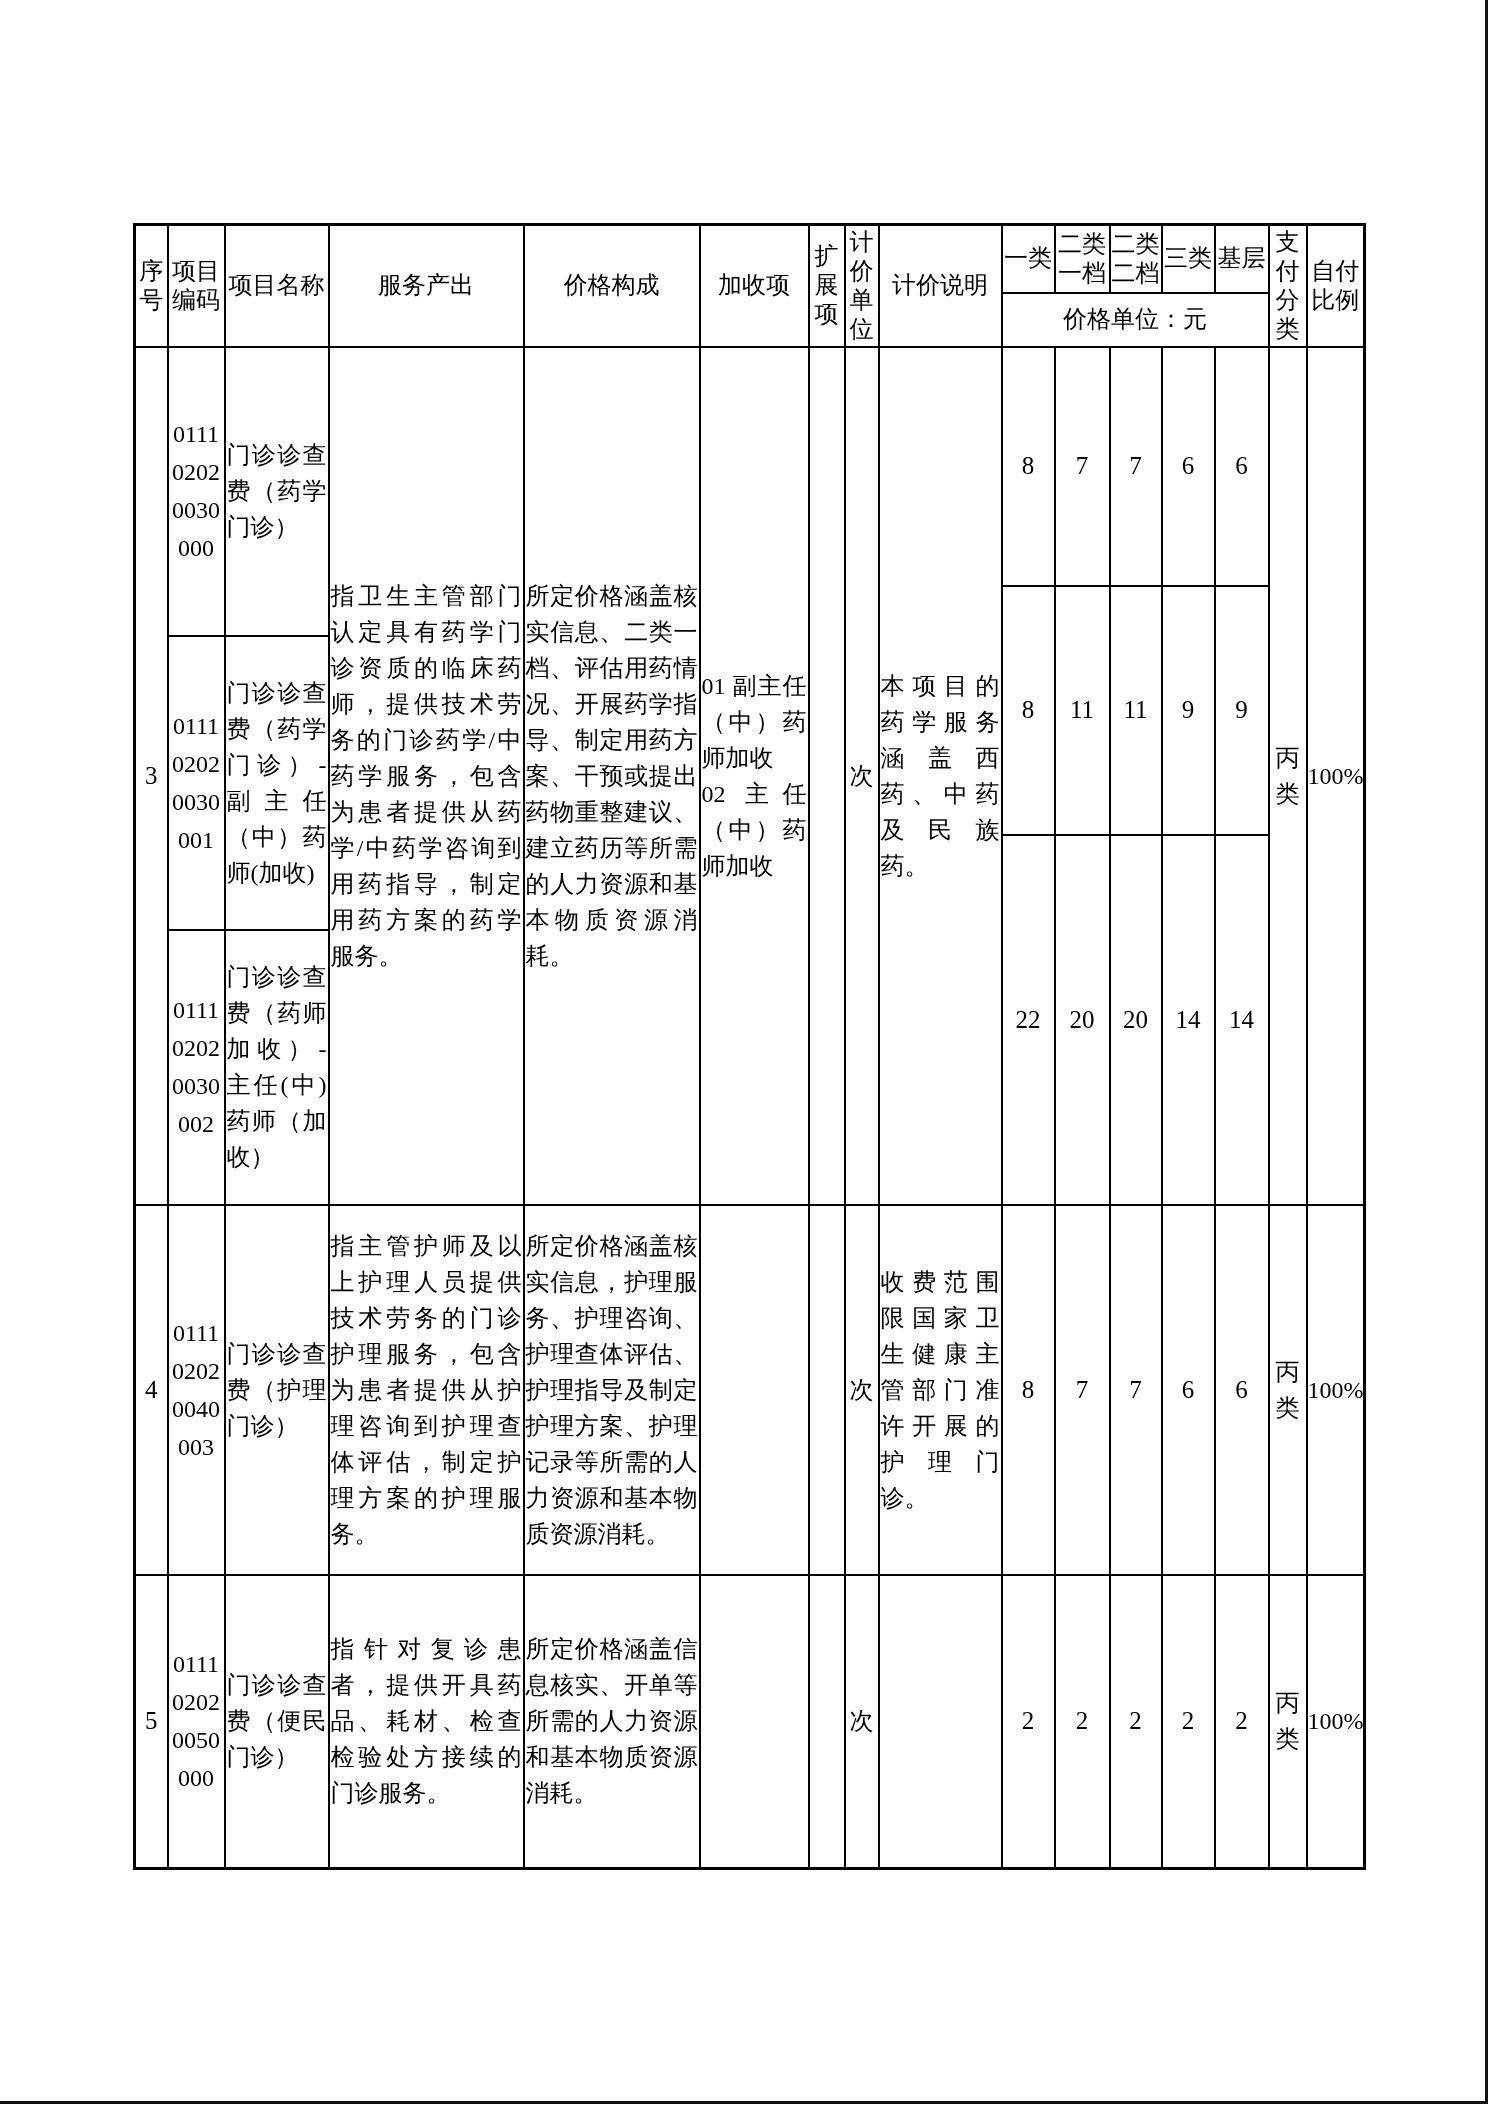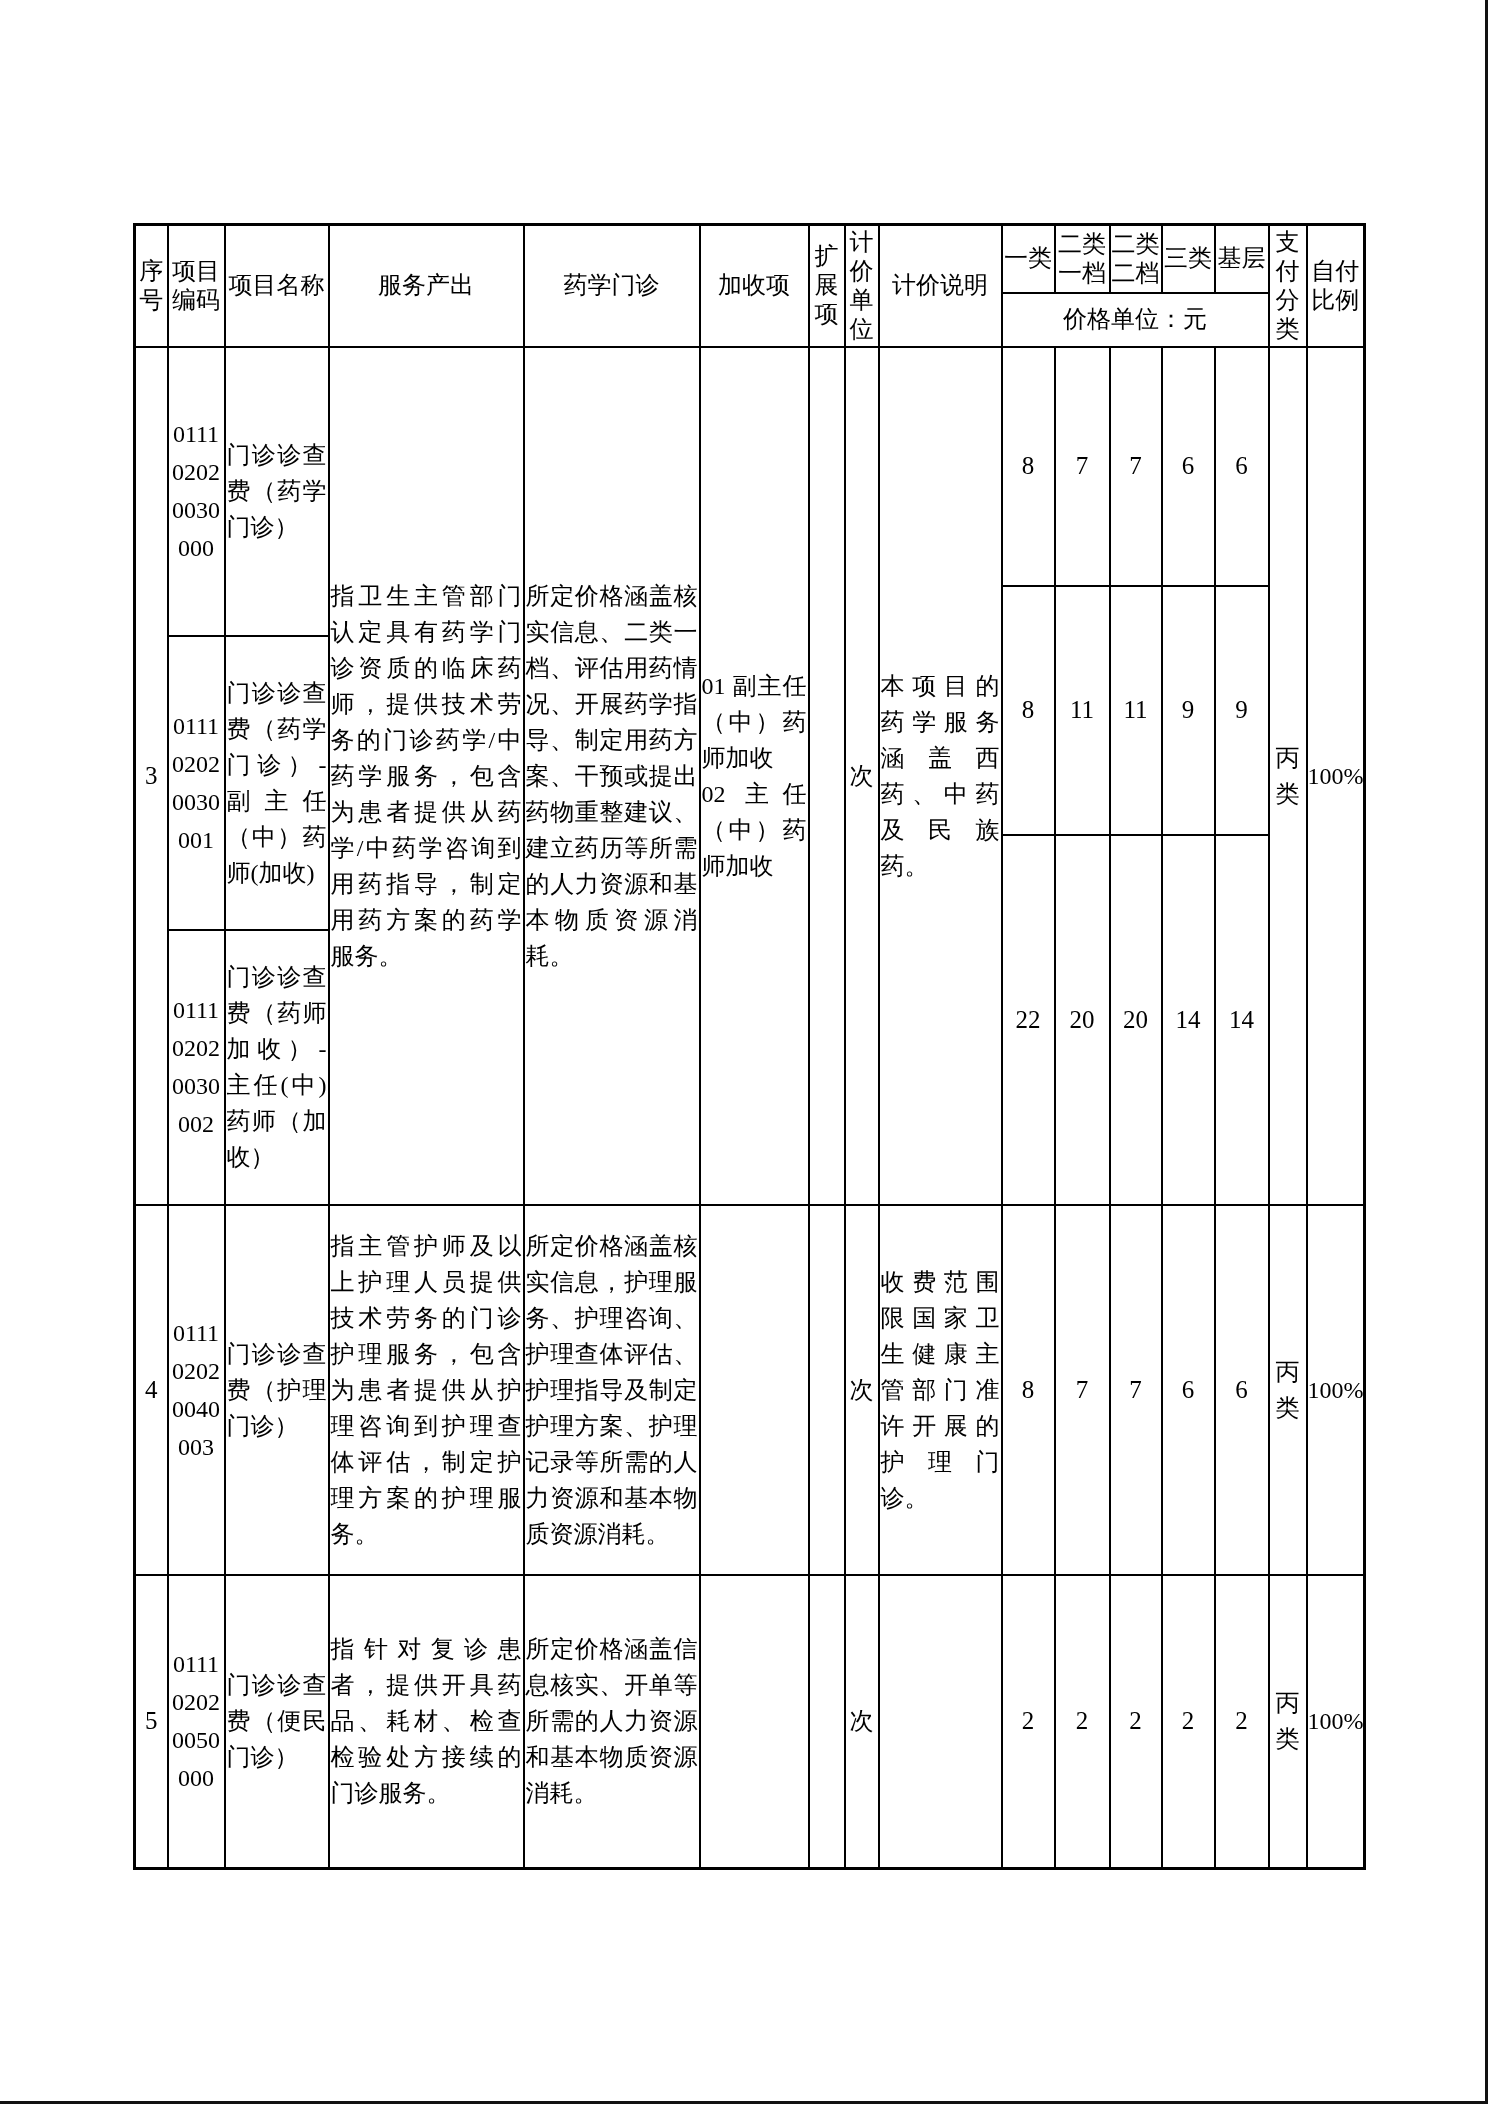--- a/index.html
+++ b/index.html
@@ -75,21 +75,21 @@
         <col style="width:38px">
       <col style="width:58px">
     </colgroup>
 
     <tbody>
         <tr class="hr-a">
       <td class="hd" rowspan="2">序号</td>
       <td class="hd" rowspan="2">项目编码</td>
       <td class="hd" rowspan="2">项目名称</td>
       <td class="hd" rowspan="2">服务产出</td>
-      <td class="hd" rowspan="2">药学门诊</td>
+      <td class="hd" rowspan="2">价格构成</td>
       <td class="hd" rowspan="2">加收项</td>
       <td class="hd" rowspan="2">扩展项</td>
       <td class="hd" rowspan="2">计价单位</td>
       <td class="hd" rowspan="2">计价说明</td>
       <td class="hd">一类</td>
       <td class="hd">二类一档</td>
       <td class="hd">二类二档</td>
       <td class="hd">三类</td>
       <td class="hd">基层</td>
       <td class="hd" rowspan="2">支付分类</td>

